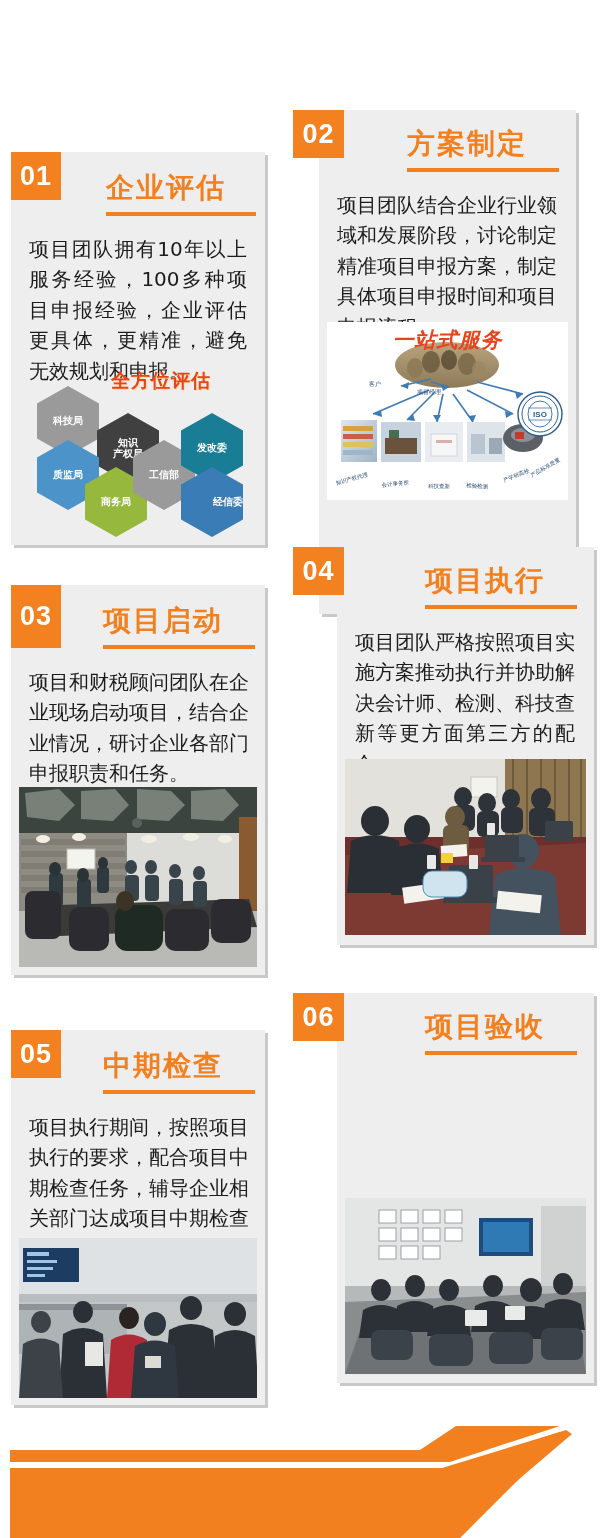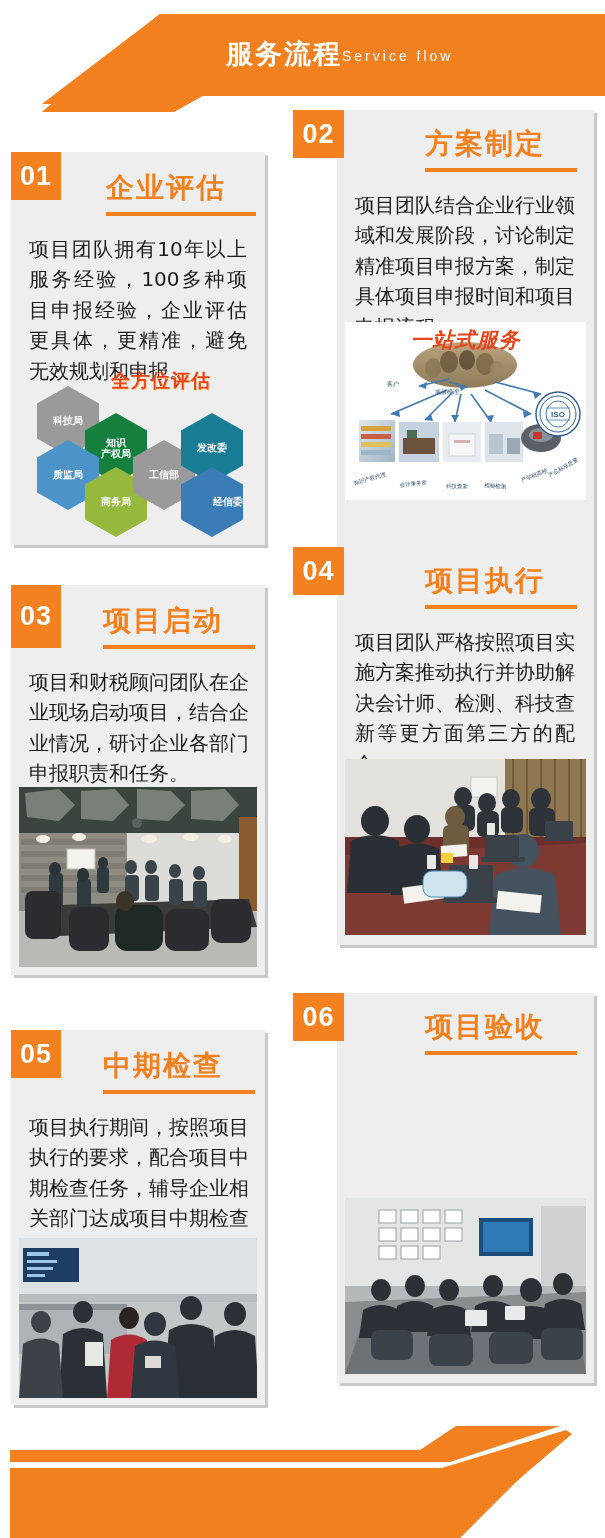--- a/index.html
+++ b/index.html
@@ -63,45 +63,33 @@
 
   
   .footer-wrap{position:absolute;left:0;top:1426px;width:605px;height:112px;}
   .footer-svg{position:absolute;left:0;top:0;}
 </style>
 </head>
 <body>
 
 <div id="page">
 
-  <div class="header-wrap">
-    <svg class="header-svg" width="605" height="112" viewBox="0 0 605 112">
-      <polygon points="160,14 605,14 605,88 217,88 174,112 42,112" fill="#f3801f"></polygon>
-      <polygon points="160,14 605,14 605,80 188,80 138,108 42,112" fill="#f3801f"></polygon>
-      <polygon points="167,21 605,21 605,74 186,74 146,100 57,105" fill="#f3801f"></polygon>
-      <path d="M160,14 L605,14 L605,74 L186,74 L146,104 L42,104 Z" fill="#f3801f"></path>
-      <path d="M176,84 L605,84 L605,96 L196,96 L160,120 L62,120 Z" fill="#f3801f"></path>
-      <path d="M176,84 L605,84 L605,96 L196,96 L160,118 L62,118 Z" fill="#f3801f"></path>
-    </svg>
-    <div class="header-title">服务流程</div>
-    <div class="header-sub">Service flow</div>
-  </div>
 
   <div class="card" style="left:11px;top:152px;width:254px;height:393px;">
     <div class="card-title" style="left:95px;top:22px;">企业评估</div>
     <div class="title-rule" style="left:95px;top:60px;width:150px;"></div>
     <div class="card-body" style="left:18px;top:82px;width:218px;">项目团队拥有10年以上服务经验，100多种项目申报经验，企业评估更具体，更精准，避免无效规划和申报。</div>
 
     <div class="hexwrap" style="left:8px;top:208px;width:240px;height:175px;margin-top:8px;">
       <div class="hexcluster-title" style="left:92px;top:3px;">全方位评估</div>
 
       <div class="hex" style="left:18px;top:18px;background:#9a9a9a;">
         <span>科技局</span>
       </div>
-      <div class="hex" style="left:66px;top:45px;background:#15803d;">
+      <div class="hex" style="left:78px;top:45px;background:#404040;">
         <span>知识<br>产权局</span>
       </div>
       <div class="hex" style="left:18px;top:72px;background:#4b93c9;">
         <span>质监局</span>
       </div>
       <div class="hex" style="left:66px;top:99px;background:#95b83d;">
         <span>商务局</span>
       </div>
       <div class="hex" style="left:114px;top:72px;background:#9a9a9a;">
         <span>工信部</span>
@@ -109,21 +97,21 @@
       <div class="hex" style="left:162px;top:45px;background:#1a7d96;">
         <span>发改委</span>
       </div>
       <div class="hex" style="left:162px;top:99px;background:#3a7cb5;justify-content:flex-end;">
         <span>经信委</span>
       </div>
     </div>
   </div>
   <div class="badge" style="left:11px;top:152px;width:50px;height:48px;text-align:right;">01</div>
 
-  <div class="card" style="left:337px;top:110px;width:257px;height:504px;">
+  <div class="card" style="left:319px;top:110px;width:257px;height:504px;">
     <div class="card-title" style="left:88px;top:20px;">方案制定</div>
     <div class="title-rule" style="left:88px;top:58px;width:152px;"></div>
     <div class="card-body" style="left:18px;top:80px;width:220px;">项目团队结合企业行业领域和发展阶段，讨论制定精准项目申报方案，制定具体项目申报时间和项目申报流程。</div>
 
     <div class="onestop" style="left:8px;top:212px;width:241px;height:178px;">
       <div class="onestop-title">一站式服务</div>
       <svg width="241" height="178" viewBox="0 0 241 178">
         <defs>
           <linearGradient id="gph" x1="0" y1="0" x2="0" y2="1">
             <stop offset="0%" stop-color="#b9a47e"></stop>

